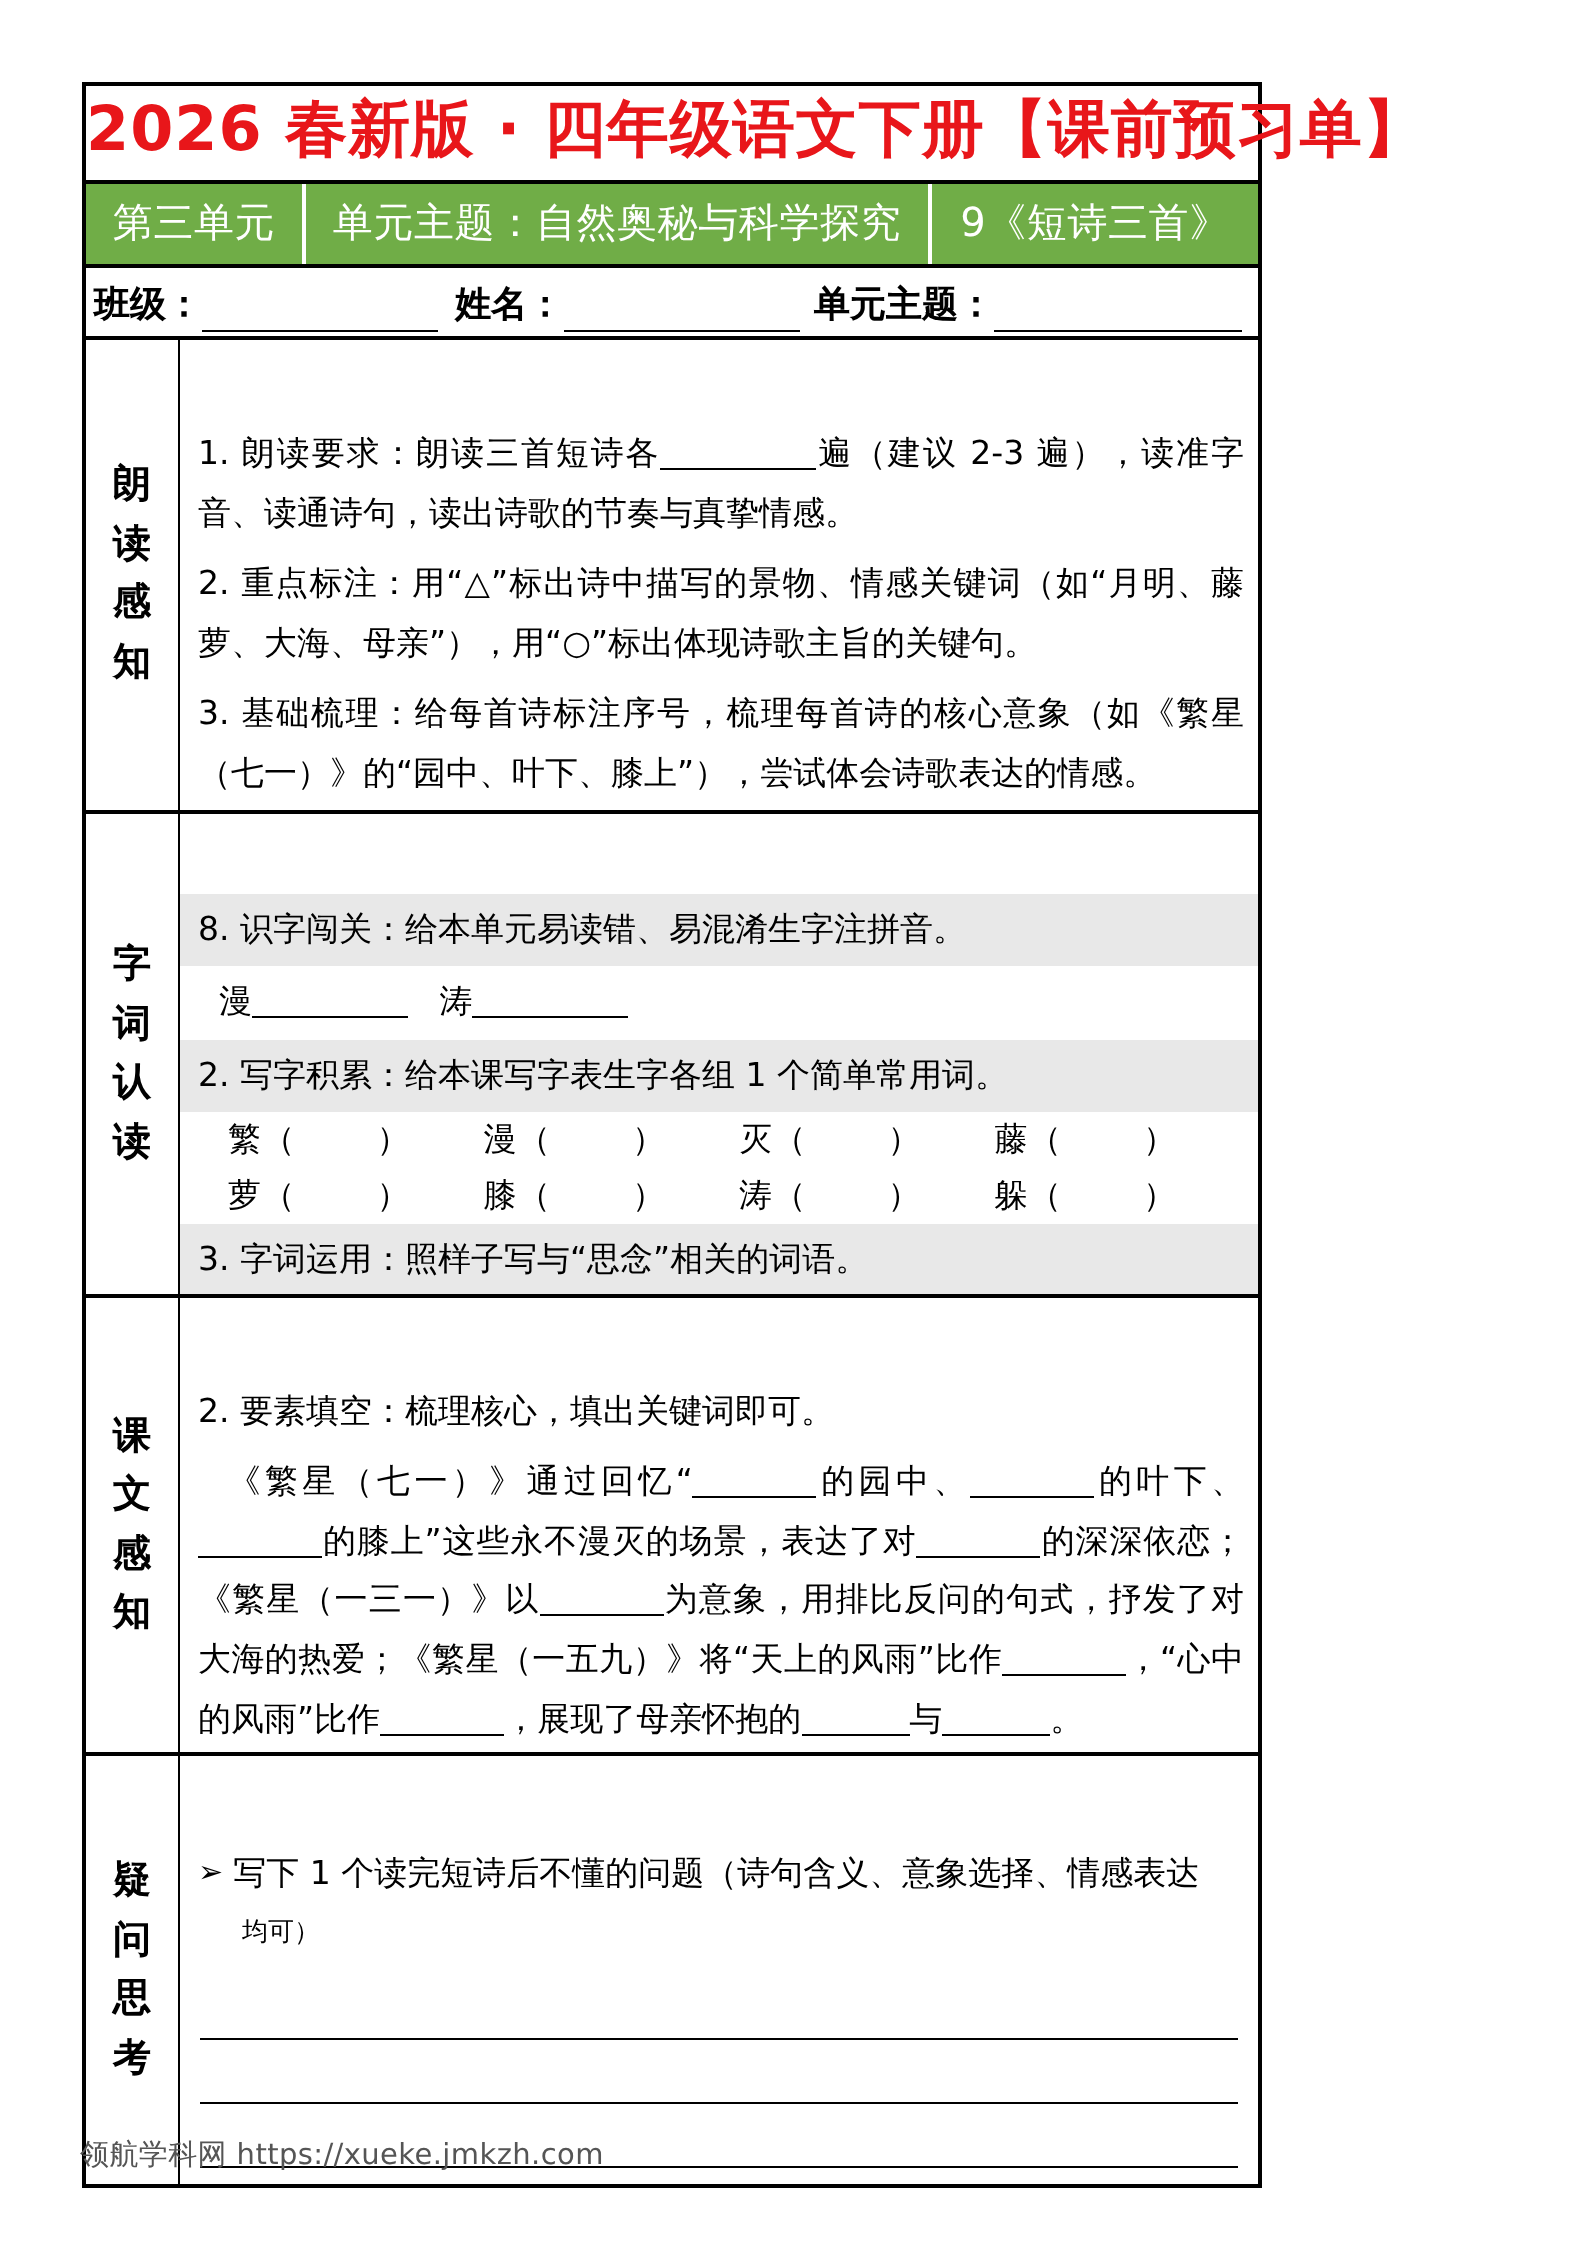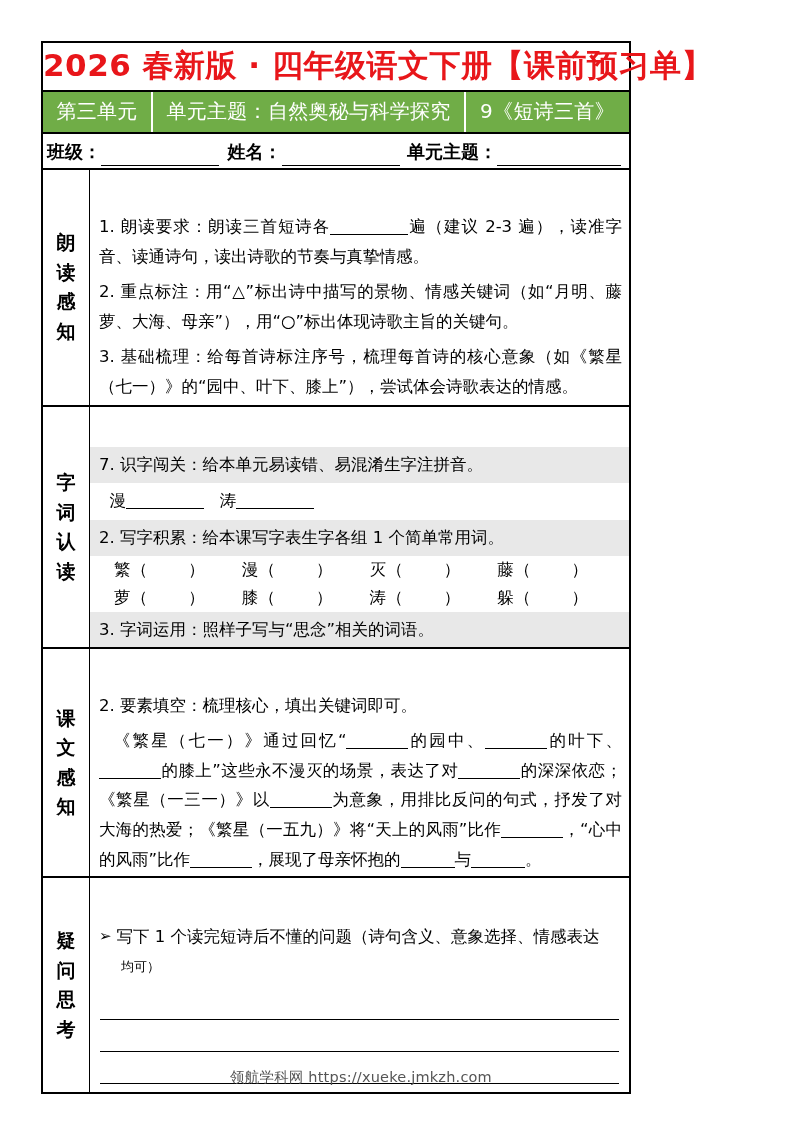--- a/index.html
+++ b/index.html
@@ -208,24 +208,24 @@
     font-size: 13px;
     line-height: 1.85;
   }
 
   
   .footer {
     position: absolute;
     left: 0;
     top: 1068px;
     width: 722px;
-    text-align: center;
     font-size: 14.5px;
     color: #555;
     letter-spacing: 0.2px;
+    padding-left: 40px;
   }
 </style>
 </head>
 <body>
 
 <div class="page">
 
   <div class="sheet">
 
     <div class="title-row">
@@ -271,21 +271,21 @@
 
     <div class="section">
       <div class="sec-label">
         <span>字</span>
         <span>词</span>
         <span>认</span>
         <span>读</span>
       </div>
       <div class="sec-body">
 
-        <div class="strip-gray">7. 识字闯关：给本单元易读错、易混淆生字注拼音。</div>
+        <div class="strip-gray">8. 识字闯关：给本单元易读错、易混淆生字注拼音。</div>
 
         <div class="strip-plain">
           &nbsp;&nbsp;<span>漫</span><span class="blk blk-l"></span>
           &nbsp;&nbsp;<span>涛</span><span class="blk blk-l"></span>
         </div>
 
         <div class="strip-gray">2. 写字积累：给本课写字表生字各组 1 个简单常用词。</div>
 
         <div class="char-row">
           <div class="char-cell"><span>繁（</span>&nbsp;&nbsp;&nbsp;&nbsp;&nbsp;&nbsp;&nbsp;<span>）</span></div>

